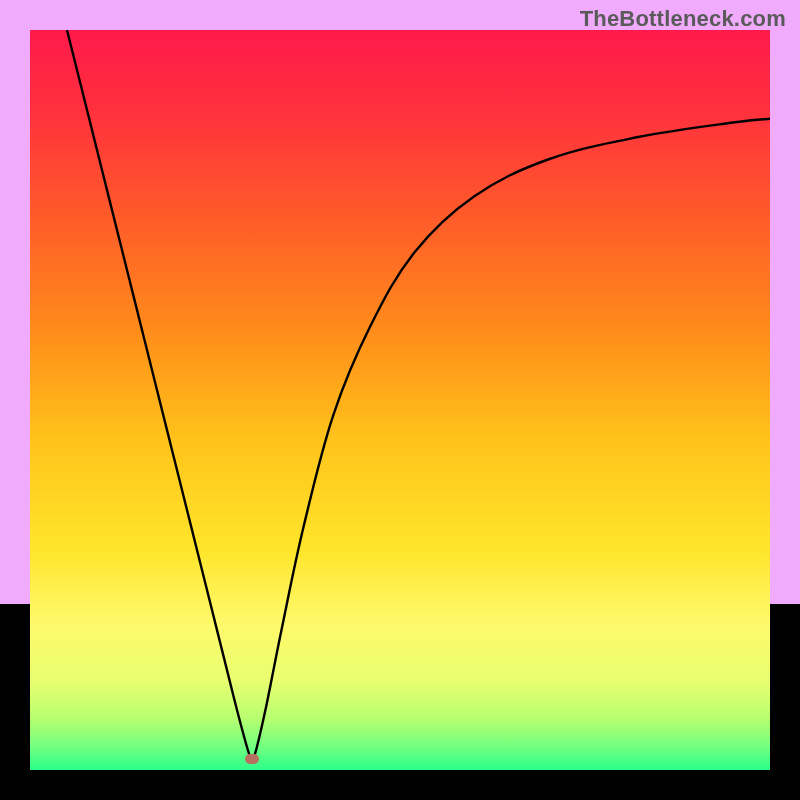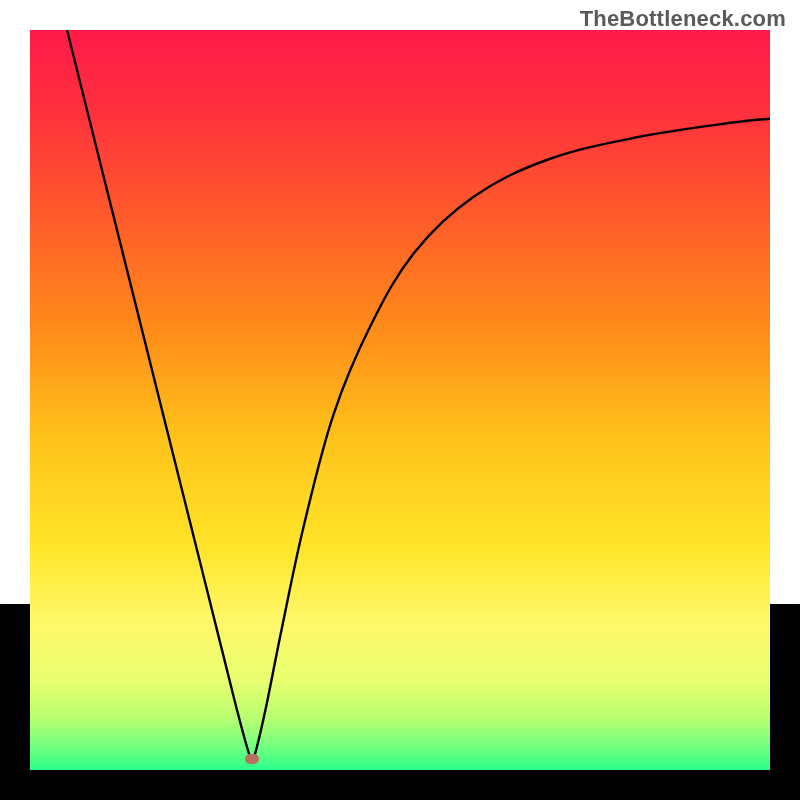--- a/index.html
+++ b/index.html
@@ -10,21 +10,21 @@
     overflow: hidden;
     background: #000;
     font-family: Arial, Helvetica, sans-serif;
   }
   .frame {
     position: absolute;
     top: 0;
     left: 0;
     width: 800px;
     height: 604px;
-    background: #ffffff;
+    background: #f0abfc;
   }
   .plot-area {
     position: absolute;
     left: 30px;
     top: 30px;
     width: 740px;
     height: 740px;
     overflow: hidden;
   }
   .gradient-bg {

